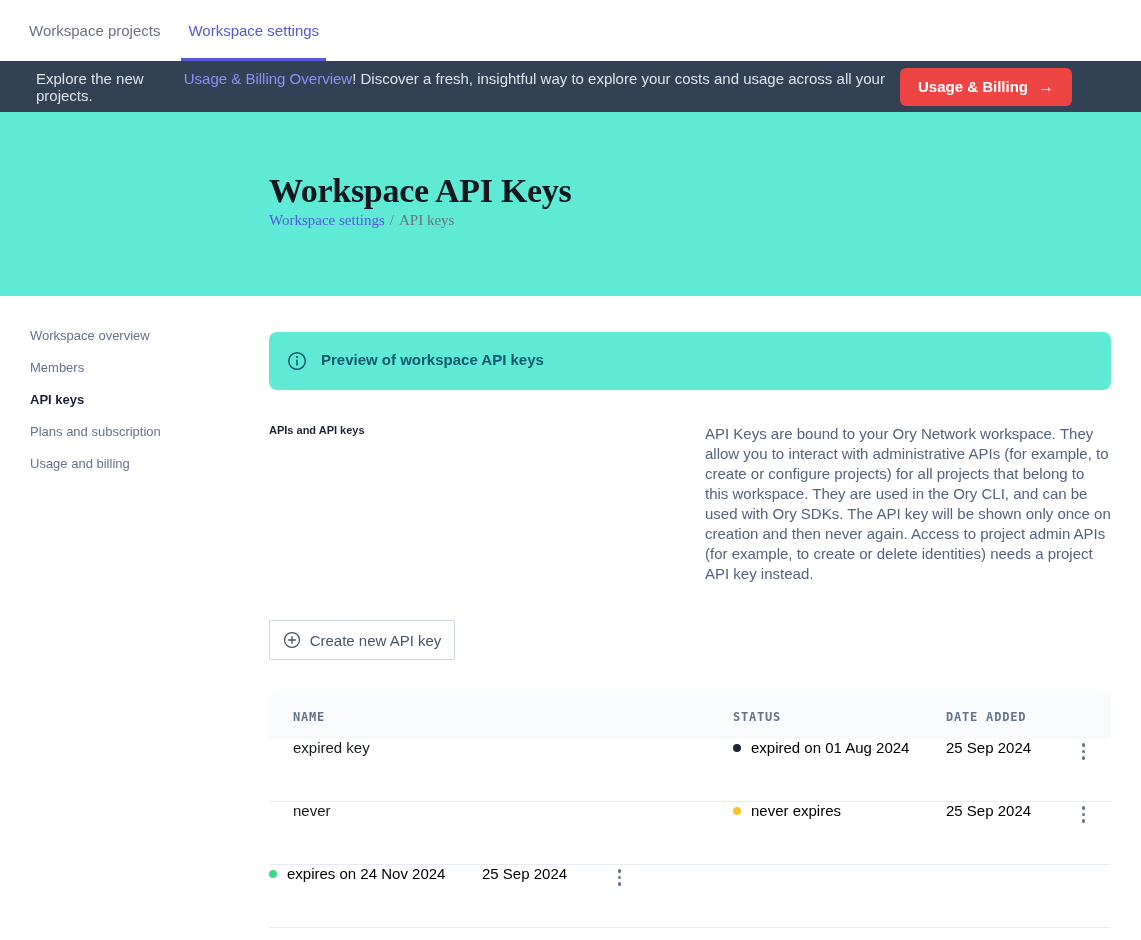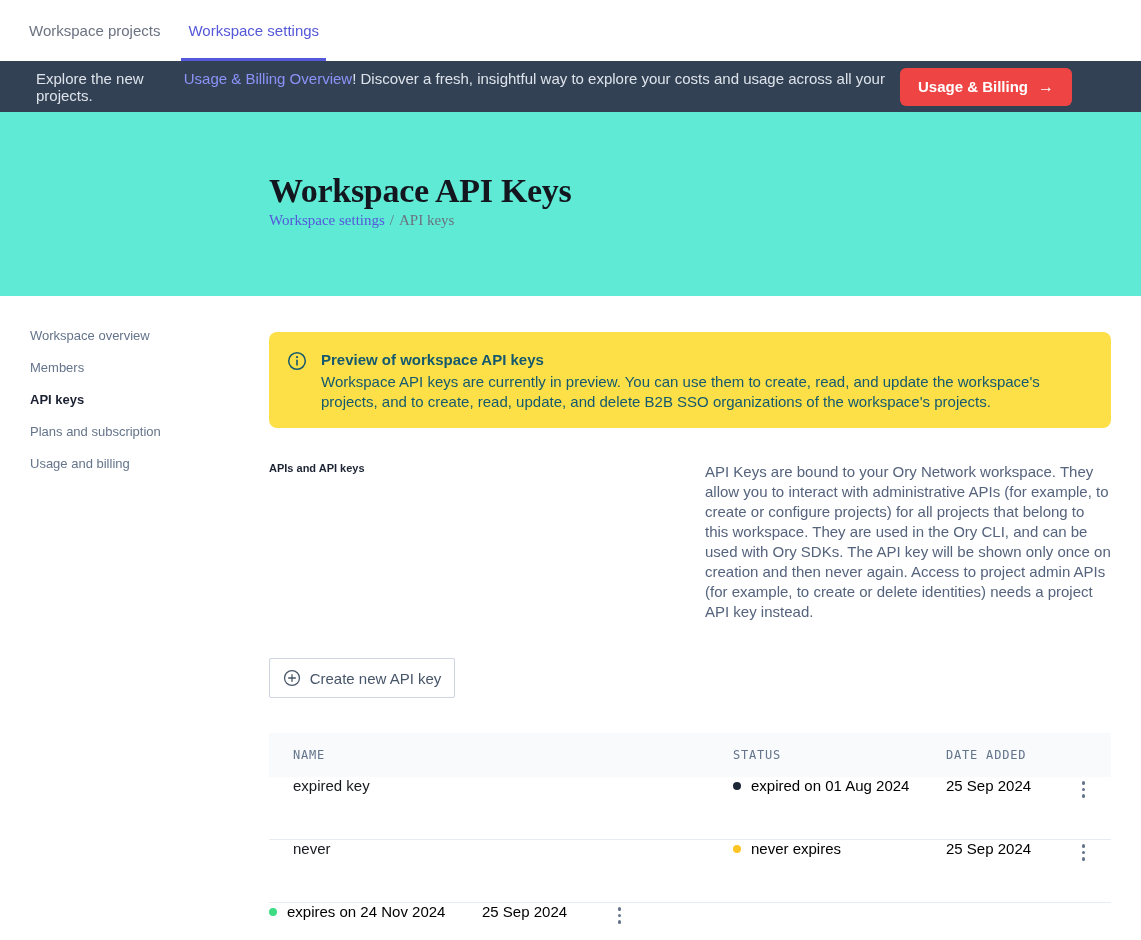--- a/index.html
+++ b/index.html
@@ -91,21 +91,21 @@
     margin-bottom: 12px;
     cursor: pointer;
     max-width: 200px;
   }
   .sidebar-item.active { color: #1b2132; font-weight: 600; }
   .main { flex: 1; margin-right: 30px; }
 
   
   .alert {
     margin-top: 36px;
-    background: #fde047;
+    background: #5eead4;
     border-radius: 8px;
     padding: 18px 24px 16px 18px;
     display: flex;
     gap: 14px;
     color: #15596e;
   }
   .alert-icon { flex: 0 0 auto; margin-top: 1px; }
   .alert-title { font-weight: 700; font-size: 15px; line-height: 20px; }
   .alert-body { font-size: 15px; line-height: 20px; margin-top: 2px; }
 
@@ -152,20 +152,21 @@
     display: flex;
     align-items: center;
     height: 44px;
     background: #f8fafc;
   }
   .th {
     font-family: "DejaVu Sans Mono", "Liberation Mono", monospace;
     font-size: 12px;
     letter-spacing: 0.8px;
     color: #64748b;
+    font-weight: bold;
   }
   .trow {
     display: flex;
     align-items: flex-start;
     height: 63px;
     border-bottom: 1px solid #e7ecf2;
     background: #ffffff;
   }
   .col-name { flex: 1; padding-left: 24px; }
   .col-status { width: 213px; display: flex; align-items: center; gap: 10px; }
@@ -217,21 +218,20 @@
     <div class="alert">
       <span class="alert-icon">
         <svg width="20" height="20" viewBox="0 0 20 20">
           <circle cx="10" cy="10" r="8.3" fill="none" stroke="#15596e" stroke-width="1.5"></circle>
           <circle cx="10" cy="6.1" r="1.15" fill="#15596e"></circle>
           <rect x="9.2" y="8.6" width="1.6" height="6.2" rx="0.8" fill="#15596e"></rect>
         </svg>
       </span>
       <div>
         <div class="alert-title">Preview of workspace API keys</div>
-        <div class="alert-body">Workspace API keys are currently in preview. You can use them to create, read, and update the workspace's projects, and to create, read, update, and delete B2B SSO organizations of the workspace's projects.</div>
       </div>
     </div>
 
     <div class="section">
       <div class="section-left">
         <div class="section-heading">APIs and API keys</div>
       </div>
       <div class="section-right">API Keys are bound to your Ory Network workspace. They allow you to interact with administrative APIs (for example, to create or configure projects) for all projects that belong to this workspace. They are used in the Ory CLI, and can be used with Ory SDKs. The API key will be shown only once on creation and then never again. Access to project admin APIs (for example, to create or delete identities) needs a project API key instead.</div>
     </div>
 

